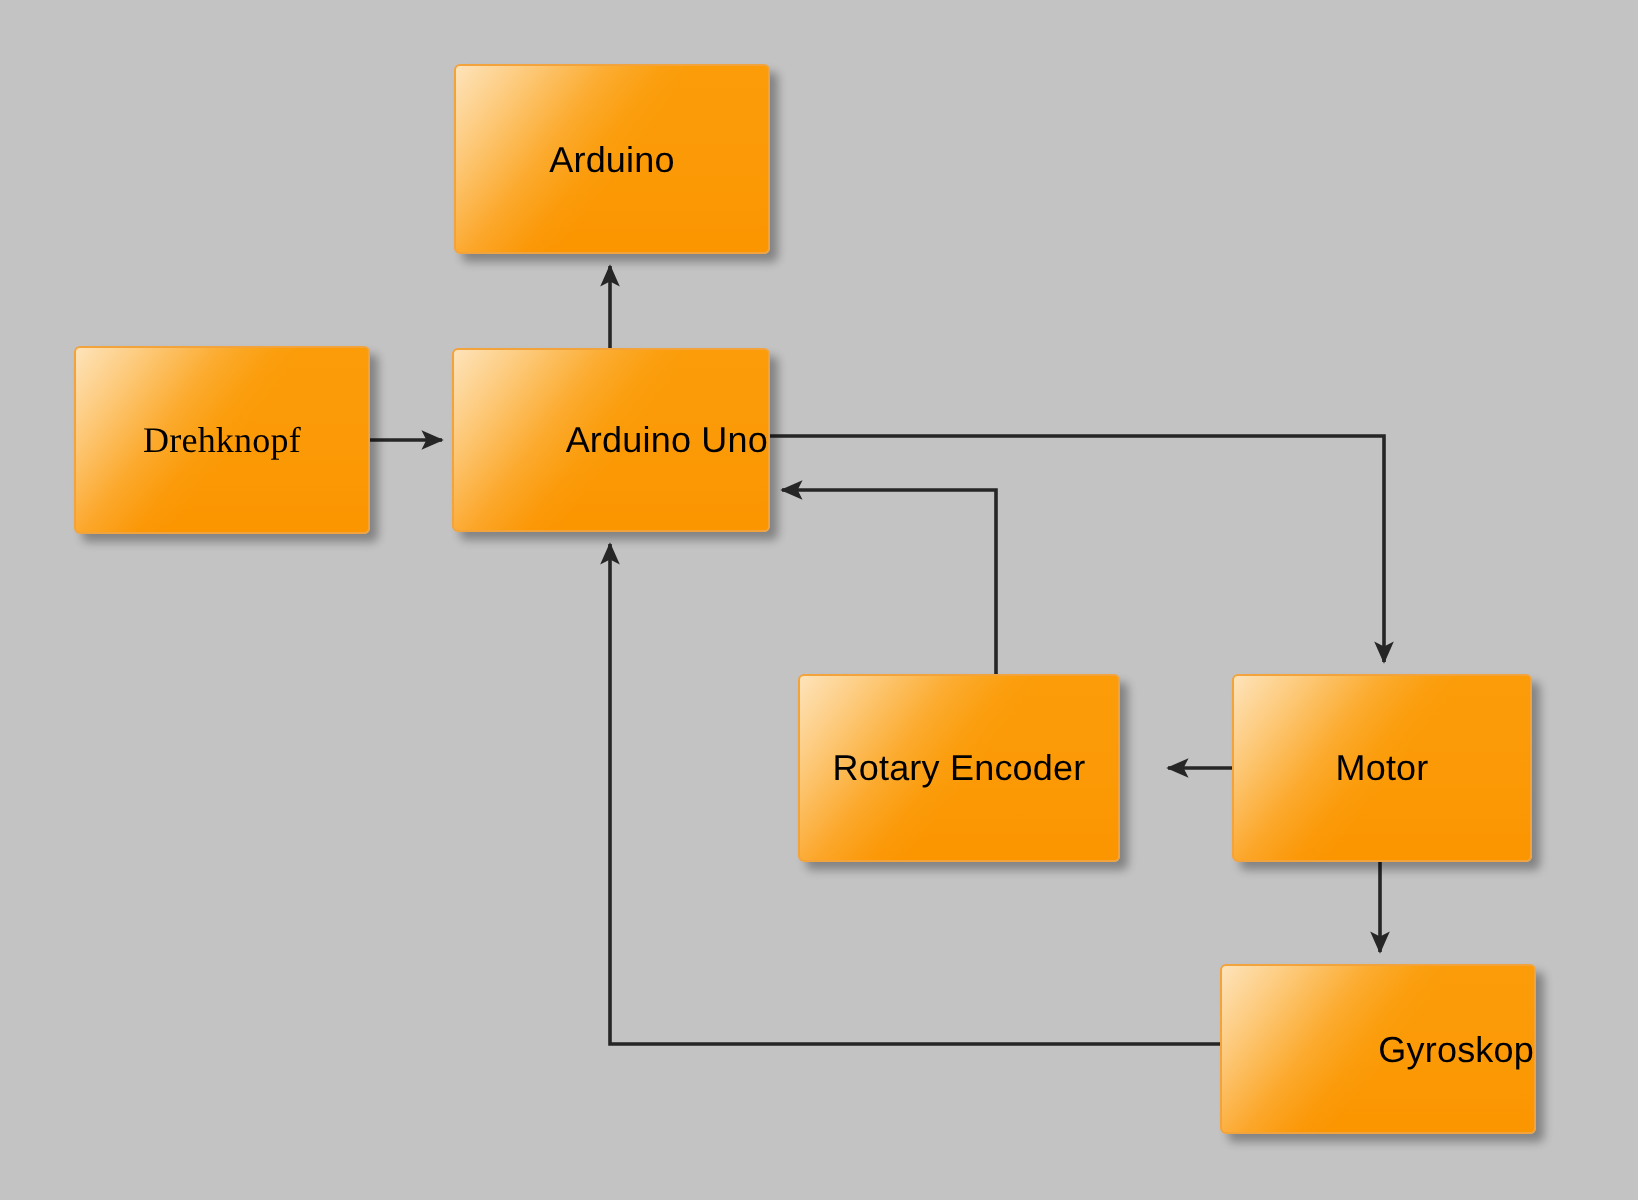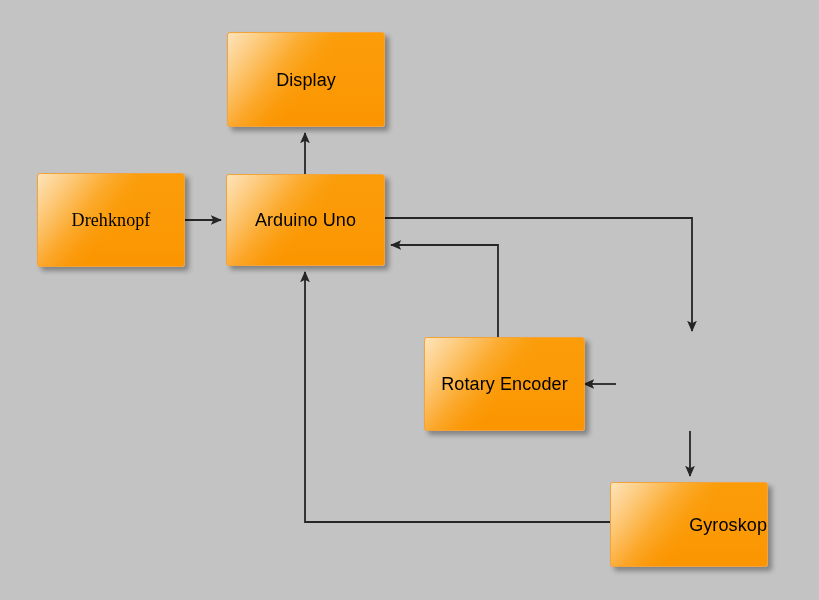--- a/index.html
+++ b/index.html
@@ -68,33 +68,36 @@
         <polyline points="305,174 305,133" fill="none" stroke="#262626" stroke-width="1.8" marker-end="url(#arrow-head)"></polyline>
         <polyline points="385,218 692,218 692,331" fill="none" stroke="#262626" stroke-width="1.8" marker-end="url(#arrow-head)"></polyline>
         <polyline points="616,384 584,384" fill="none" stroke="#262626" stroke-width="1.8" marker-end="url(#arrow-head)"></polyline>
         <polyline points="498,337 498,245 391,245" fill="none" stroke="#262626" stroke-width="1.8" marker-end="url(#arrow-head)"></polyline>
         <polyline points="690,431 690,476" fill="none" stroke="#262626" stroke-width="1.8" marker-end="url(#arrow-head)"></polyline>
         <polyline points="610,522 305,522 305,272" fill="none" stroke="#262626" stroke-width="1.8" marker-end="url(#arrow-head)"></polyline>
       </g>
   </svg>
 
   <div class="node" style="left: 227px; top: 32px; width: 158px; height: 95px;">
-    <span class="label">Display</span>
+    <span class="label">Arduino</span>
   </div>
 
   <div class="node" style="left: 37px; top: 173px; width: 148px; height: 94px; font-family: Liberation Serif, serif;">
     <span class="label">Drehknopf</span>
   </div>
 
-  <div class="node" style="left: 226px; top: 174px; width: 159px; height: 92px;">
+  <div class="node" style="left: 226px; top: 174px; width: 159px; height: 92px; justify-content: flex-end;">
     <span class="label">Arduino Uno</span>
   </div>
 
-  <div class="node" style="left: 424px; top: 337px; width: 161px; height: 94px;">
+  <div class="node" style="left: 399px; top: 337px; width: 161px; height: 94px;">
     <span class="label">Rotary Encoder</span>
   </div>
 
+  <div class="node" style="left: 616px; top: 337px; width: 150px; height: 94px;">
+    <span class="label">Motor</span>
+  </div>
 
   <div class="node" style="left: 610px; top: 482px; width: 158px; height: 85px; justify-content: flex-end;">
     <span class="label">Gyroskop</span>
   </div>
 
 </div>
 
 </body></html>

